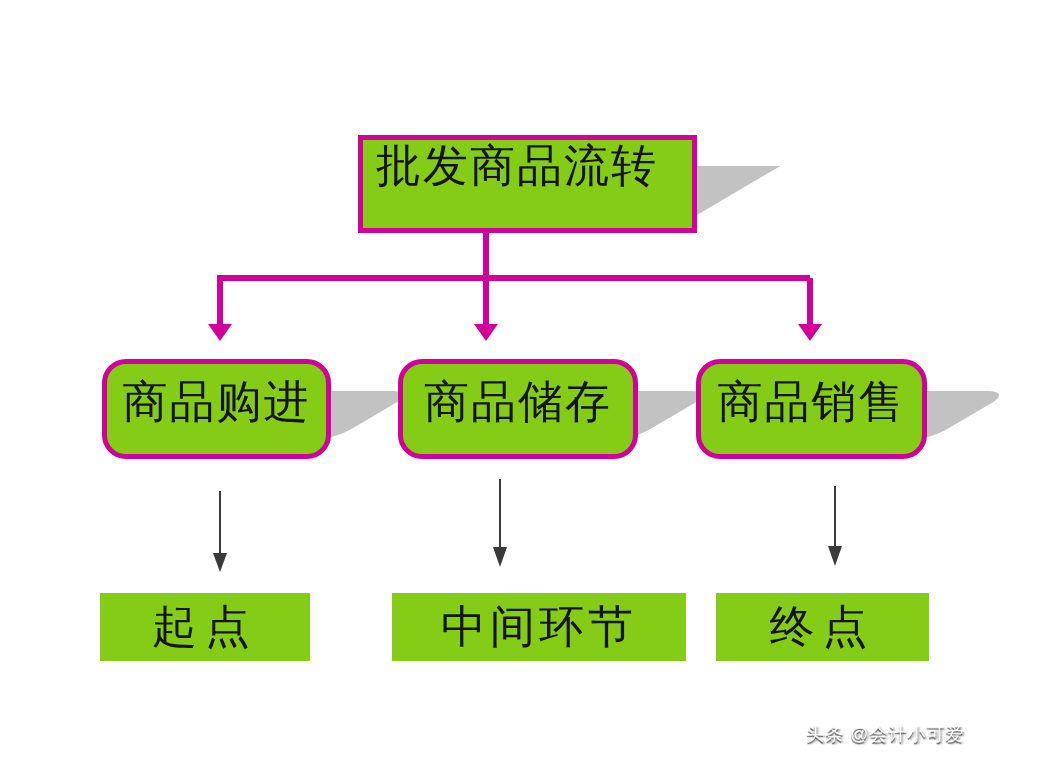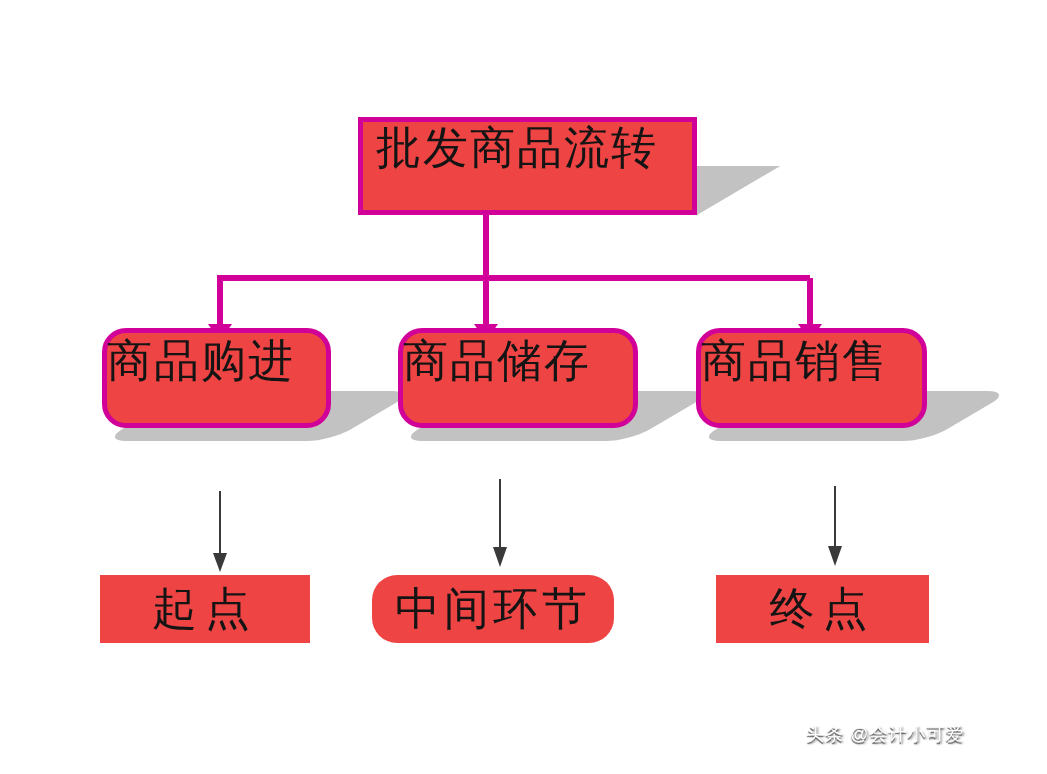--- a/index.html
+++ b/index.html
@@ -12,57 +12,59 @@
     font-family: "Liberation Serif", "DejaVu Serif", serif;
   }
   .layer-svg {
     position: absolute;
     left: 0; top: 0;
     width: 1047px; height: 774px;
   }
   .box {
     position: absolute;
     box-sizing: border-box;
-    background: #ef4444;
+    background: #84cc16;
     color: #141414;
+    margin-top: 18px;
   }
   .box-root {
     left: 358px; top: 117px;
     width: 339px; height: 98px;
     border: 5px solid #D10098;
     font-size: 45px;
     line-height: 1.02;
     padding: 4px 0 0 13px;
     letter-spacing: 2px;
     white-space: nowrap;
   }
   .box-stage {
-    top: 328px; height: 100px;
+    top: 341px; height: 100px;
     border: 5px solid #D10098;
     border-radius: 24px;
     font-size: 45px;
     line-height: 1.02;
-    padding-top: 6px;
+    padding-top: 16px;
+    text-align: center;
     letter-spacing: 2px;
     white-space: nowrap;
   }
   .stage-1 { left: 102px; width: 229px; }
   .stage-2 { left: 398px; width: 240px; }
   .stage-3 { left: 696px; width: 231px; }
   .box-role {
     top: 575px; height: 68px;
     font-size: 45px;
     display: flex;
     align-items: center;
     justify-content: center;
     letter-spacing: 8px;
     white-space: nowrap;
   }
   .role-1 { left: 100px; width: 210px; }
-  .role-2 { left: 372px; width: 242px; letter-spacing: 4px; border-radius: 25px; }
+  .role-2 { left: 392px; width: 294px; letter-spacing: 4px; }
   .role-3 { left: 716px; width: 213px; }
   .watermark {
     position: absolute;
     left: 806px; top: 722px;
     font-family: Liberation Sans, sans-serif;
     font-size: 18px;
     letter-spacing: 1px;
     color: #ffffff;
     text-shadow: 0 2px 1px rgba(75,75,75,0.85), 2px 2px 2px rgba(95,95,95,0.6);
     white-space: nowrap;

